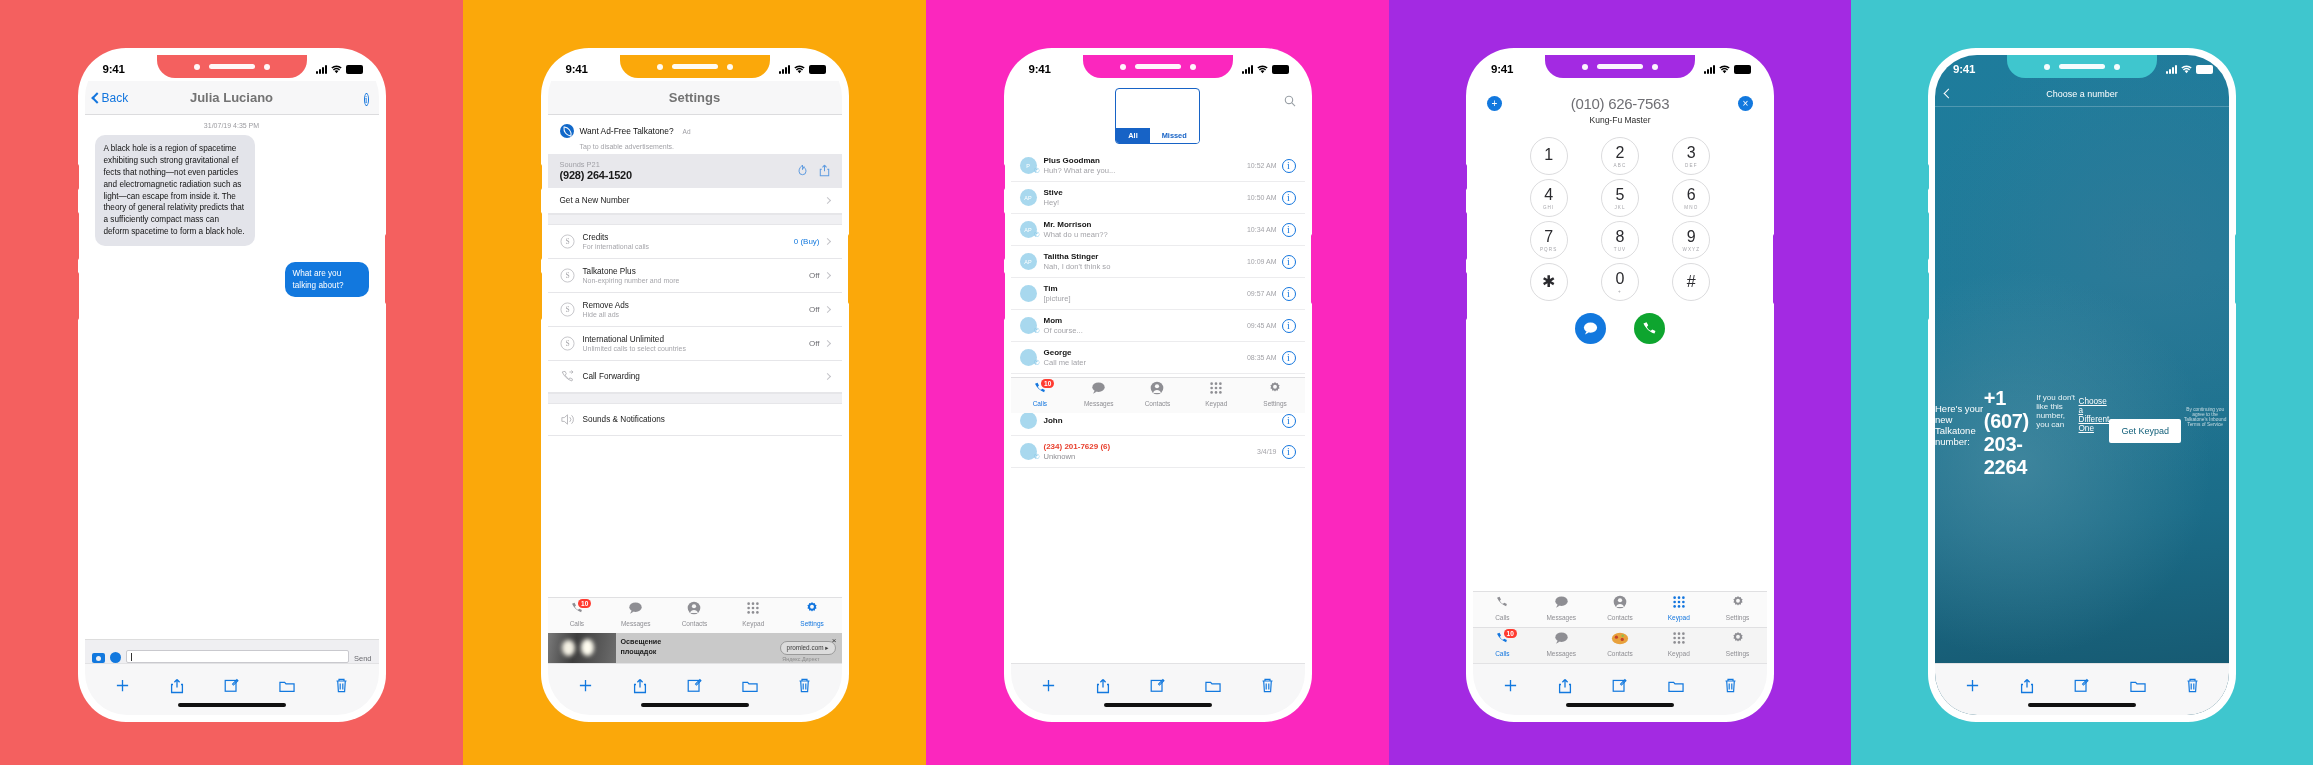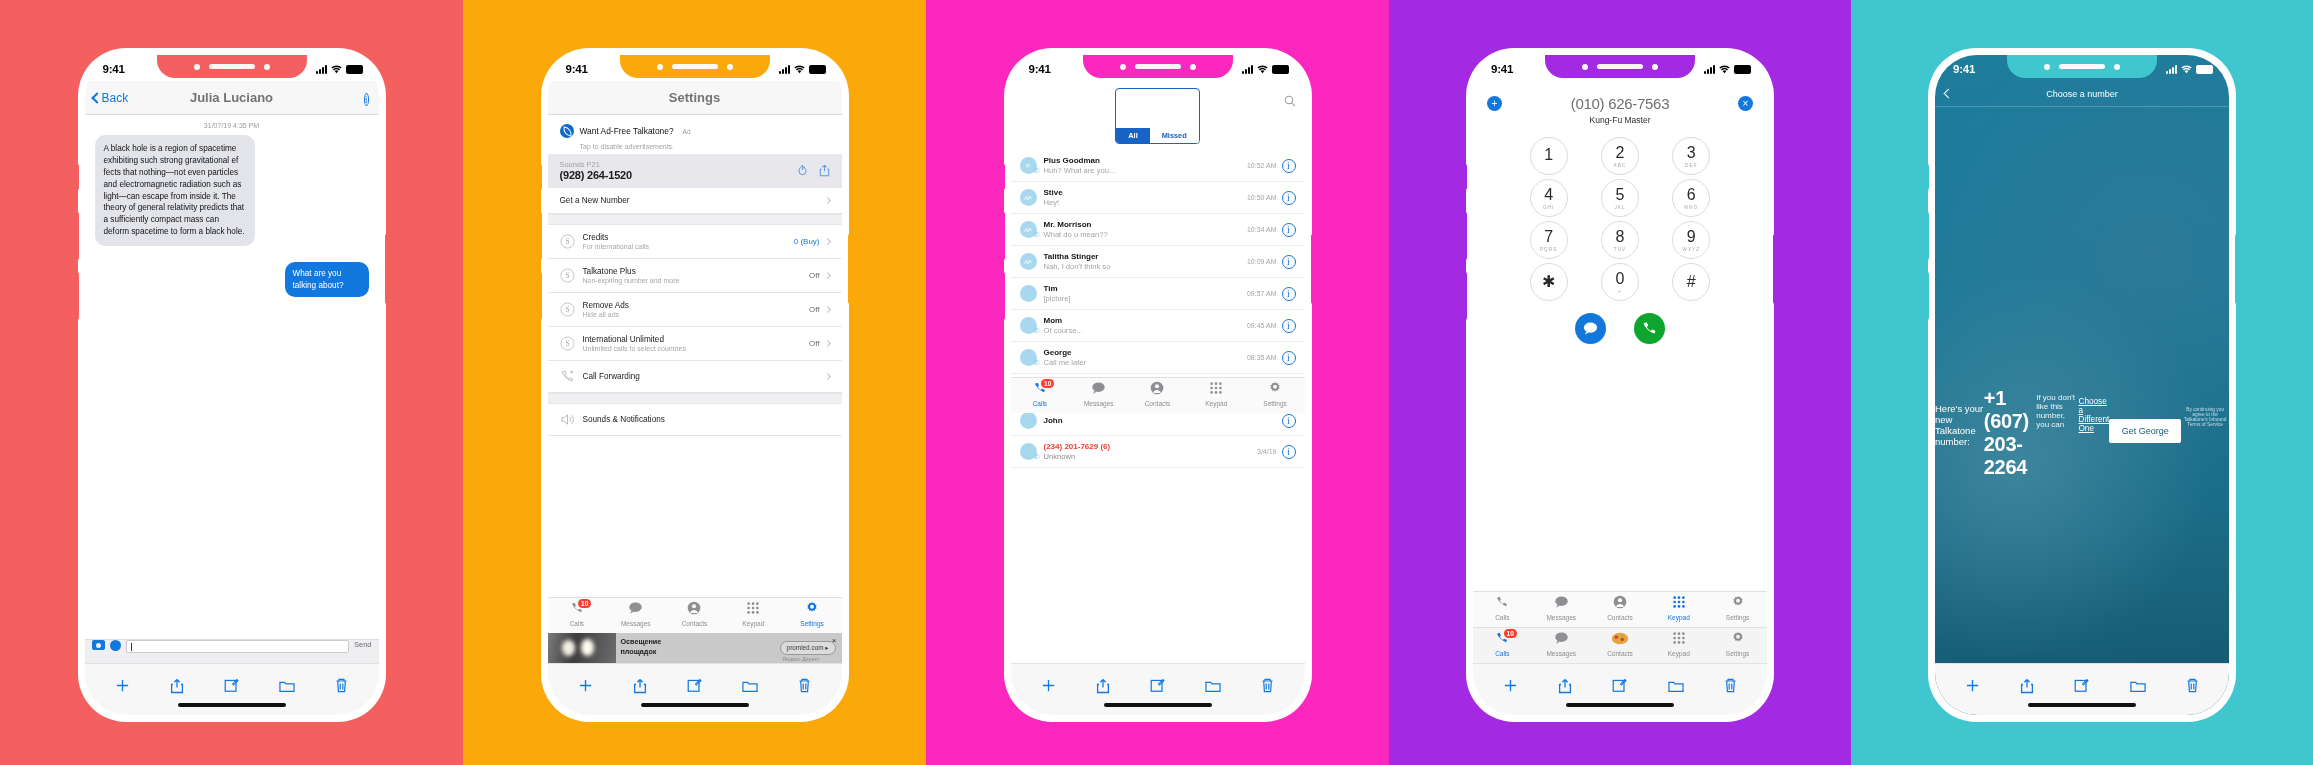--- a/index.html
+++ b/index.html
@@ -109,21 +109,21 @@
   .bubble-in {
     margin: 0 10px 0 10px; max-width: 160px; background:#E3E4EA; color:#111;
     border-radius: 10px; padding: 8px 9px; font-size: 8.2px; line-height: 1.45;
   }
   .bubble-out {
     margin: 16px 10px 12px auto; width: 84px; background:#1278DE; color:#fff;
     border-radius: 10px; padding: 6px 8px; font-size: 8.2px; line-height:1.4;
   }
   .composer {
     position:absolute; left:0; right:0; bottom:0; height: 24px; background:#EFEFF2;
-    border-top:1px solid #DDD; display:flex; align-items:flex-start; gap:5px; padding: 0 7px;
+    border-top:1px solid #DDD; display:flex; align-items:flex-end; gap:5px; padding: 0 7px;
   }
   .composer .cam { width:13px;height:10px;background:#1278DE;border-radius:2px;position:relative; }
   .composer .cam:after{content:'';position:absolute;left:4px;top:2.5px;width:5px;height:5px;border-radius:50%;background:#EFEFF2;}
   .composer .emo { width:11px;height:11px;border-radius:50%;background:#1278DE; }
   .composer .field { flex:1; height:13px; background:#fff; border:1px solid #C9C9CE; border-radius:2px; padding-left:4px;
                      font-size:7px; color:#111; display:flex; align-items:center;}
   .caret { display:inline-block; width:1px; height:8px; background:#333; }
   .composer .send { font-size:7.5px; color:#6B6B70; }
 
   
@@ -1022,21 +1022,21 @@
             </div>
             <div class="teal-nav">
               <span class="bk"></span>
               <span class="t">Choose a number</span>
             </div>
             <div class="teal-body">
               <div class="teal-lead">Here's your new Talkatone number:</div>
               <div class="teal-number">+1 (607) 203-2264</div>
               <div class="teal-hint">If you don't like this number, you can</div>
               <div class="teal-link">Choose a Different One</div>
-              <div class="teal-btn">Get George</div>
+              <div class="teal-btn">Get Keypad</div>
               <div class="teal-terms">By continuing you agree to the Talkatone's Inbound Terms of Service</div>
             </div>
           </div>
           <div class="tray" style="position:absolute;left:0;right:0;bottom:0;">
             <span>
                 <svg width="15" height="15" viewBox="0 0 16 16">
                   <path d="M8 2v12M2 8h12" stroke="#1278DE" stroke-width="1.4" fill="none"></path>
                 </svg>
               </span>
             <span>

